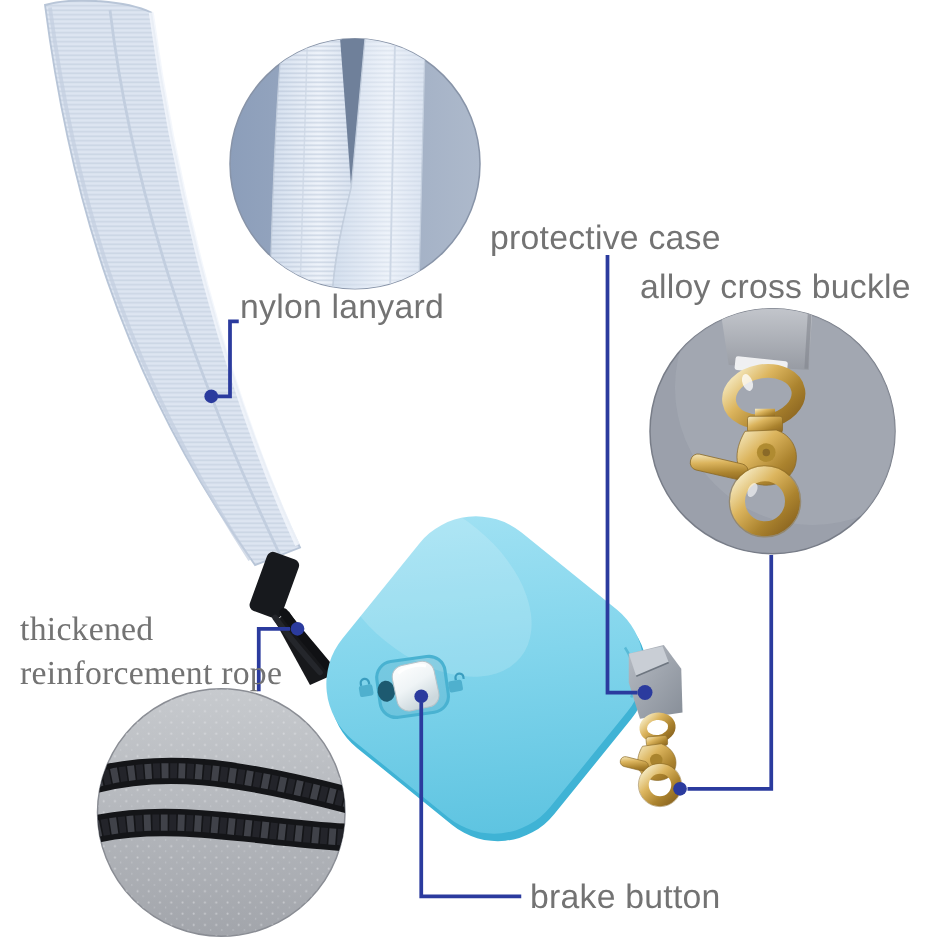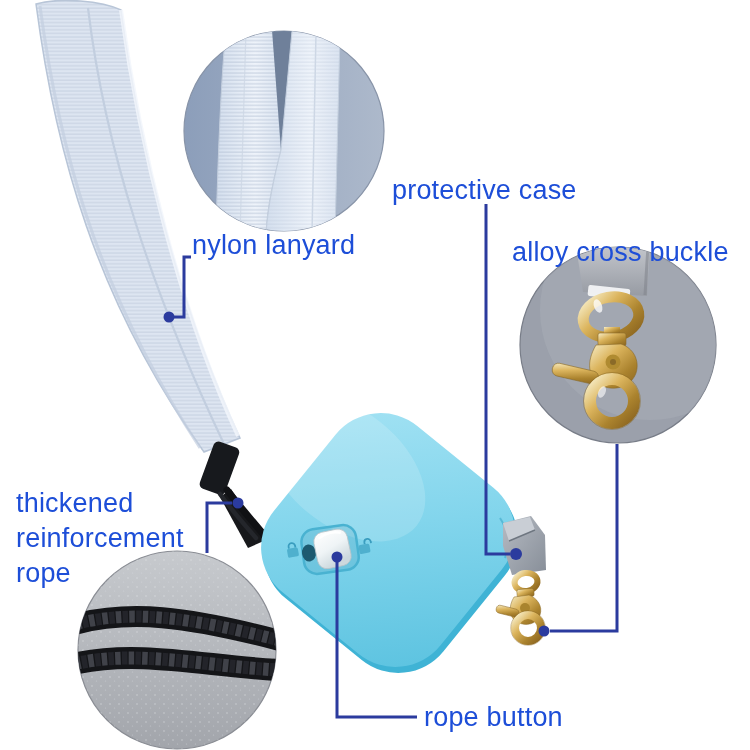--- a/index.html
+++ b/index.html
@@ -1,21 +1,21 @@
 <!DOCTYPE html>
 <html><head>
 <meta charset="utf-8">
 <style>
   html,body{margin:0;padding:0;background:#fff;}
   .canvas{position:relative;width:750px;height:750px;background:#ffffff;overflow:hidden;
           font-family:"Liberation Sans",sans-serif;}
   .canvas svg{position:absolute;left:0;top:0;}
-  .lbl{position:absolute;font-size:27px;line-height:33px;color:#1d4ed8;white-space:nowrap;
+  .lbl{position:absolute;font-size:27px;line-height:33px;color:#737373;white-space:nowrap;
        letter-spacing:0.2px;}
-  .lbl.wrap{white-space:normal;width:210px;line-height:35px;}
+  .lbl.wrap{white-space:normal;width:210px;line-height:35px;font-family:Liberation Serif, serif;}
 </style>
 </head>
 <body>
 
 <div class="canvas">
 
 <svg width="750" height="750" viewBox="0 0 750 750">
   <defs>
     <linearGradient id="devG" x1="0" y1="0" x2="1" y2="1">
       <stop offset="0" stop-color="#a5e3f4"></stop>
@@ -191,19 +191,19 @@
     <circle cx="337" cy="557" r="5.5"></circle>
     <circle cx="516" cy="554" r="6"></circle>
     <circle cx="544" cy="631" r="5.5"></circle>
   </g>
 </svg>
 
 <div class="lbl" style="left:192px;top:229px;">nylon lanyard</div>
 
 <div class="lbl" style="left:392px;top:174px;">protective case</div>
 
-<div class="lbl" style="left:512px;top:236px;text-align:right;">alloy cross buckle</div>
+<div class="lbl" style="left:512px;top:213px;text-align:right;">alloy cross buckle</div>
 
 <div class="lbl wrap" style="left:16px;top:486px;">thickened reinforcement rope</div>
 
-<div class="lbl" style="left:424px;top:701px;">rope button</div>
+<div class="lbl" style="left:424px;top:701px;">brake button</div>
 
 </div>
 
 </body></html>

